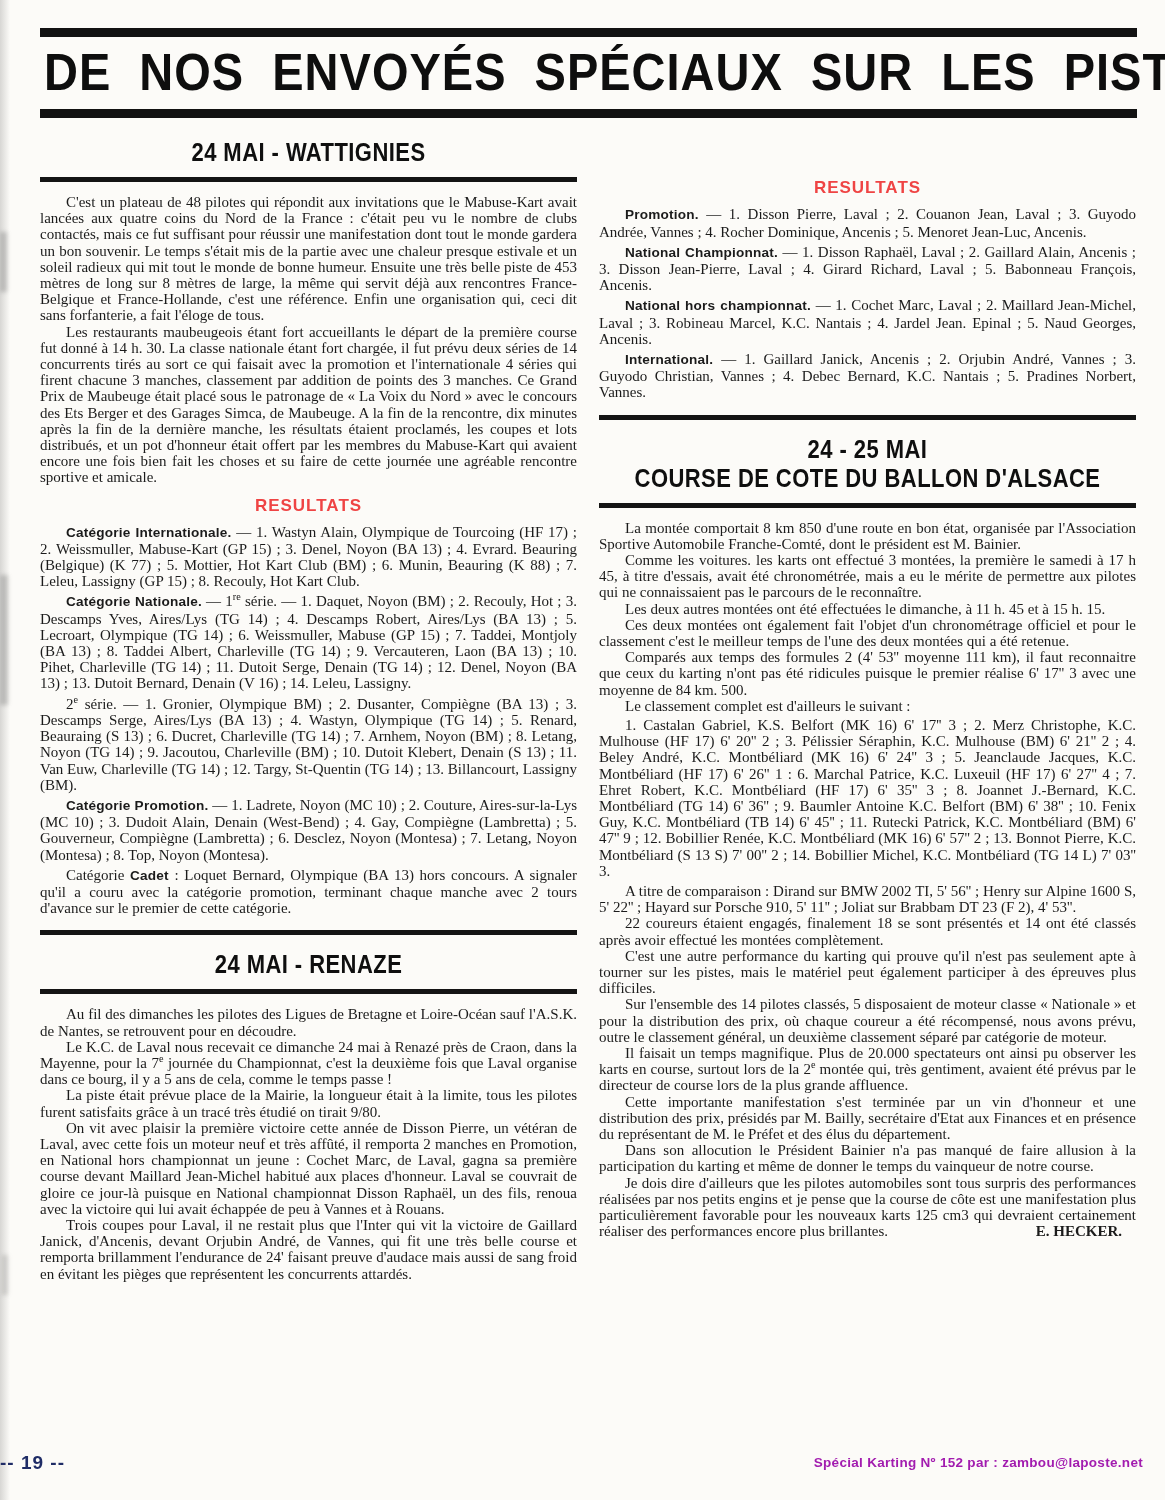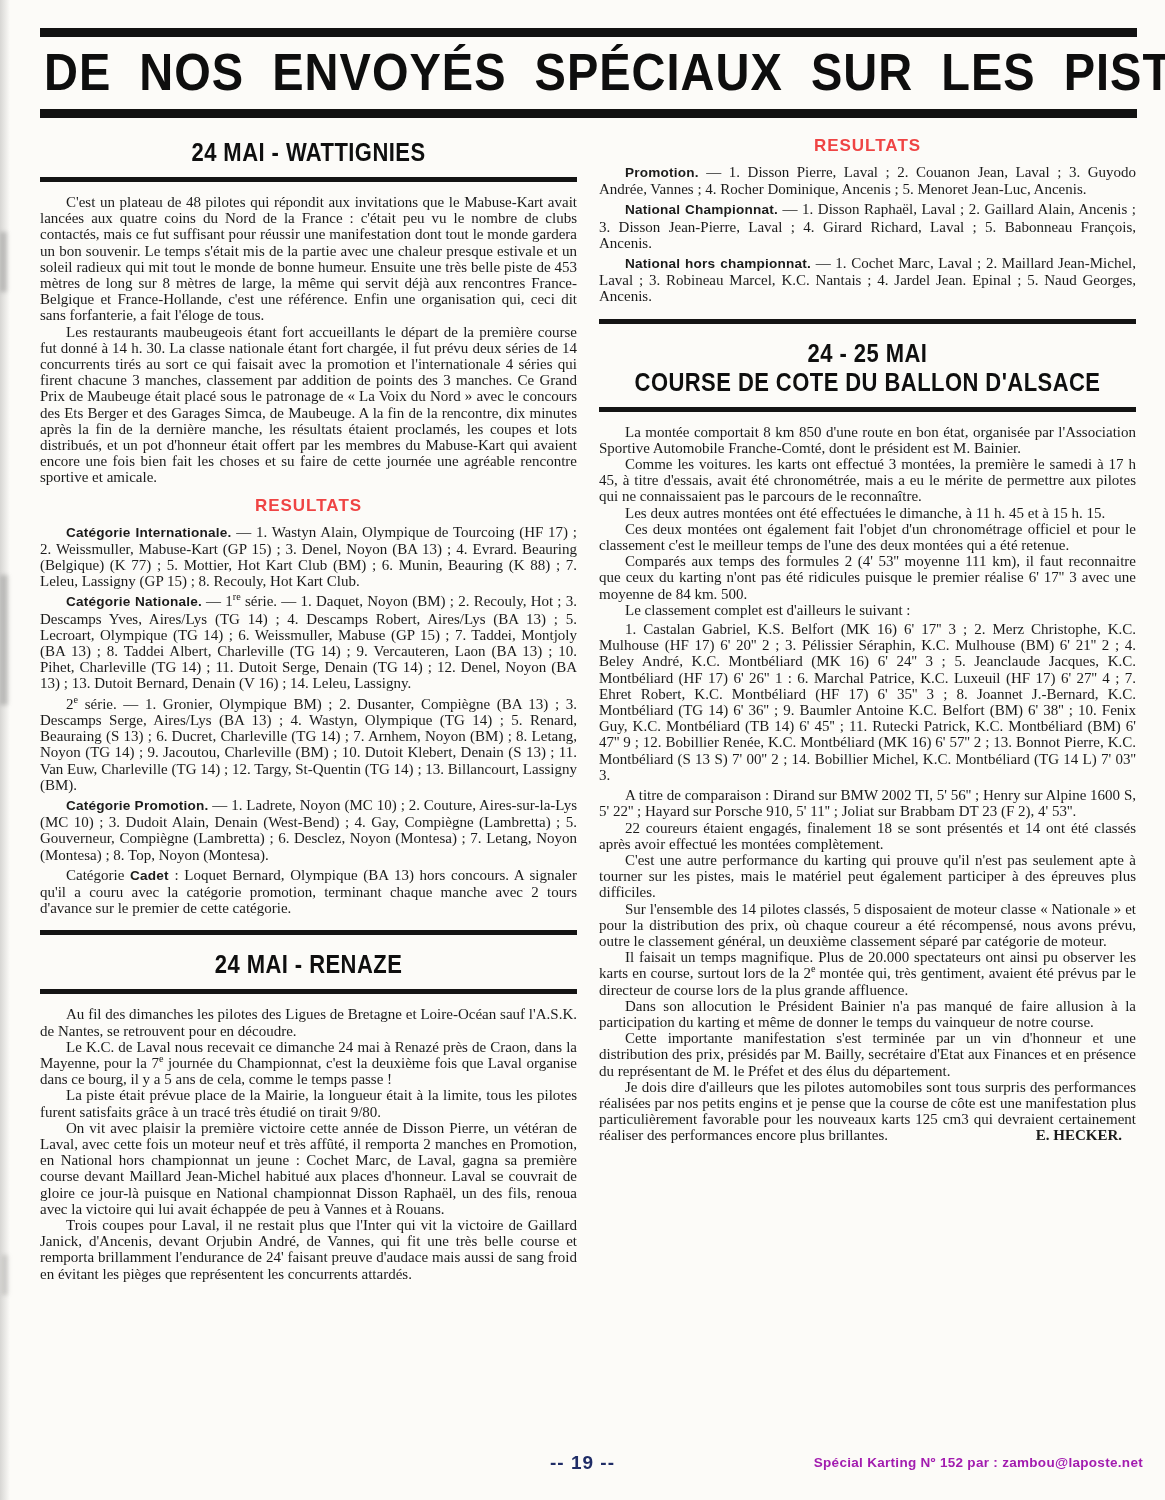--- a/index.html
+++ b/index.html
@@ -40,21 +40,21 @@
     text-align:justify;
     text-align-last:justify;
     transform:scaleY(1.12);
     transform-origin:center;
     white-space:nowrap;
     letter-spacing:1px;
     word-spacing:14px;
   }
 
   
-  .columns{display:flex;align-items:flex-start;margin-top:8px;}
+  .columns{display:flex;align-items:center;margin-top:8px;}
   .col{width:537px;}
   .divider{width:4px;background:#161616;margin:2px 9px 60px 9px;}
 
   
   .para{
     margin:0;
     font-size:15px;
     line-height:16.2px;
     text-align:justify;
     text-indent:26px;
@@ -97,21 +97,21 @@
     margin-top:-16.2px;
     padding-right:14px;
     font-weight:bold;
     font-size:15px;
     line-height:16.2px;
   }
 
   
   .footer{position:absolute;left:0;top:1452px;width:1165px;height:36px;}
   .pageno{
-    position:absolute;left:0;width:1165px;text-align:center;
+    position:absolute;left:0;width:1165px;
     font-family:"Liberation Sans", sans-serif;
     font-weight:bold;font-size:19px;letter-spacing:1px;
   }
   .credit{
     position:absolute;right:22px;top:3px;
     font-family:"Liberation Sans", sans-serif;
     font-weight:bold;font-size:13.5px;letter-spacing:.3px;
   }
 </style>
 </head>
@@ -149,38 +149,39 @@
           <p class="para"><span>La piste était prévue place de la Mairie, la longueur était à la limite, tous les pilotes furent satisfaits grâce à un tracé très étudié on tirait 9/80.</span></p>
           <p class="para"><span>On vit avec plaisir la première victoire cette année de Disson Pierre, un vétéran de Laval, avec cette fois un moteur neuf et très affûté, il remporta 2 manches en Promotion, en National hors championnat un jeune : Cochet Marc, de Laval, gagna sa première course devant Maillard Jean-Michel habitué aux places d'honneur. Laval se couvrait de gloire ce jour-là puisque en National championnat Disson Raphaël, un des fils, renoua avec la victoire qui lui avait échappée de peu à Vannes et à Rouans.</span></p>
           <p class="para"><span>Trois coupes pour Laval, il ne restait plus que l'Inter qui vit la victoire de Gaillard Janick, d'Ancenis, devant Orjubin André, de Vannes, qui fit une très belle course et remporta brillamment l'endurance de 24' faisant preuve d'audace mais aussi de sang froid en évitant les pièges que représentent les concurrents attardés.</span></p>
         </section>
       <div class="divider"></div>
       <section class="col">
           <div class="subhead">RESULTATS</div>
           <p class="para res"><b>Promotion.</b><span> — 1. Disson Pierre, Laval ; 2. Couanon Jean, Laval ; 3. Guyodo Andrée, Vannes ; 4. Rocher Dominique, Ancenis ; 5. Menoret Jean-Luc, Ancenis.</span></p>
           <p class="para res"><b>National Championnat.</b><span> — 1. Disson Raphaël, Laval ; 2. Gaillard Alain, Ancenis ; 3. Disson Jean-Pierre, Laval ; 4. Girard Richard, Laval ; 5. Babonneau François, Ancenis.</span></p>
           <p class="para res"><b>National hors championnat.</b><span> — 1. Cochet Marc, Laval ; 2. Maillard Jean-Michel, Laval ; 3. Robineau Marcel, K.C. Nantais ; 4. Jardel Jean. Epinal ; 5. Naud Georges, Ancenis.</span></p>
+          <p class="para res"><b>International.</b><span> — 1. Gaillard Janick, Ancenis ; 2. Orjubin André, Vannes ; 3. Guyodo Christian, Vannes ; 4. Debec Bernard, K.C. Nantais ; 5. Pradines Norbert, Vannes.</span></p>
           <div class="hblock ra rb">
             <div class="hline">24 - 25 MAI</div>
             <div class="hline">COURSE DE COTE DU BALLON D'ALSACE</div>
           </div>
           <p class="para"><span>La montée comportait 8 km 850 d'une route en bon état, organisée par l'Association Sportive Automobile Franche-Comté, dont le président est M. Bainier.</span></p>
           <p class="para"><span>Comme les voitures. les karts ont effectué 3 montées, la première le samedi à 17 h 45, à titre d'essais, avait été chronométrée, mais a eu le mérite de permettre aux pilotes qui ne connaissaient pas le parcours de le reconnaître.</span></p>
           <p class="para"><span>Les deux autres montées ont été effectuées le dimanche, à 11 h. 45 et à 15 h. 15.</span></p>
           <p class="para"><span>Ces deux montées ont également fait l'objet d'un chronométrage officiel et pour le classement c'est le meilleur temps de l'une des deux montées qui a été retenue.</span></p>
           <p class="para"><span>Comparés aux temps des formules 2 (4' 53'' moyenne 111 km), il faut reconnaitre que ceux du karting n'ont pas été ridicules puisque le premier réalise 6' 17'' 3 avec une moyenne de 84 km. 500.</span></p>
           <p class="para"><span>Le classement complet est d'ailleurs le suivant :</span></p>
           <p class="para res"><span>1. Castalan Gabriel, K.S. Belfort (MK 16) 6' 17'' 3 ; 2. Merz Christophe, K.C. Mulhouse (HF 17) 6' 20'' 2 ; 3. Pélissier Séraphin, K.C. Mulhouse (BM) 6' 21'' 2 ; 4. Beley André, K.C. Montbéliard (MK 16) 6' 24'' 3 ; 5. Jeanclaude Jacques, K.C. Montbéliard (HF 17) 6' 26'' 1 : 6. Marchal Patrice, K.C. Luxeuil (HF 17) 6' 27'' 4 ; 7. Ehret Robert, K.C. Montbéliard (HF 17) 6' 35'' 3 ; 8. Joannet J.-Bernard, K.C. Montbéliard (TG 14) 6' 36'' ; 9. Baumler Antoine K.C. Belfort (BM) 6' 38'' ; 10. Fenix Guy, K.C. Montbéliard (TB 14) 6' 45'' ; 11. Rutecki Patrick, K.C. Montbéliard (BM) 6' 47'' 9 ; 12. Bobillier Renée, K.C. Montbéliard (MK 16) 6' 57'' 2 ; 13. Bonnot Pierre, K.C. Montbéliard (S 13 S) 7' 00'' 2 ; 14. Bobillier Michel, K.C. Montbéliard (TG 14 L) 7' 03'' 3.</span></p>
           <p class="para"><span>A titre de comparaison : Dirand sur BMW 2002 TI, 5' 56'' ; Henry sur Alpine 1600 S, 5' 22'' ; Hayard sur Porsche 910, 5' 11'' ; Joliat sur Brabbam DT 23 (F 2), 4' 53''.</span></p>
           <p class="para"><span>22 coureurs étaient engagés, finalement 18 se sont présentés et 14 ont été classés après avoir effectué les montées complètement.</span></p>
           <p class="para"><span>C'est une autre performance du karting qui prouve qu'il n'est pas seulement apte à tourner sur les pistes, mais le matériel peut également participer à des épreuves plus difficiles.</span></p>
           <p class="para"><span>Sur l'ensemble des 14 pilotes classés, 5 disposaient de moteur classe « Nationale » et pour la distribution des prix, où chaque coureur a été récompensé, nous avons prévu, outre le classement général, un deuxième classement séparé par catégorie de moteur.</span></p>
           <p class="para"><span>Il faisait un temps magnifique. Plus de 20.000 spectateurs ont ainsi pu observer les karts en course, surtout lors de la 2</span><sup>e</sup><span> montée qui, très gentiment, avaient été prévus par le directeur de course lors de la plus grande affluence.</span></p>
+          <p class="para"><span>Cette importante manifestation s'est terminée par un vin d'honneur et une distribution des prix, présidés par M. Bailly, secrétaire d'Etat aux Finances et en présence du représentant de M. le Préfet et des élus du département.</span></p>
           <p class="para"><span>Dans son allocution le Président Bainier n'a pas manqué de faire allusion à la participation du karting et même de donner le temps du vainqueur de notre course.</span></p>
-          <p class="para"><span>Cette importante manifestation s'est terminée par un vin d'honneur et une distribution des prix, présidés par M. Bailly, secrétaire d'Etat aux Finances et en présence du représentant de M. le Préfet et des élus du département.</span></p>
           <p class="para"><span>Je dois dire d'ailleurs que les pilotes automobiles sont tous surpris des performances réalisées par nos petits engins et je pense que la course de côte est une manifestation plus particulièrement favorable pour les nouveaux karts 125 cm3 qui devraient certainement réaliser des performances encore plus brillantes.</span></p>
           <div class="sign">E. HECKER.</div>
         </section>
     </main>
   </div>
 
   <footer class="footer">
     <div class="pageno" style="color: rgb(31, 44, 102);">-- 19 --</div>
     <div class="credit" style="color: #a21caf;">Spécial Karting Nº 152 par :  zambou@laposte.net</div>
   </footer>

